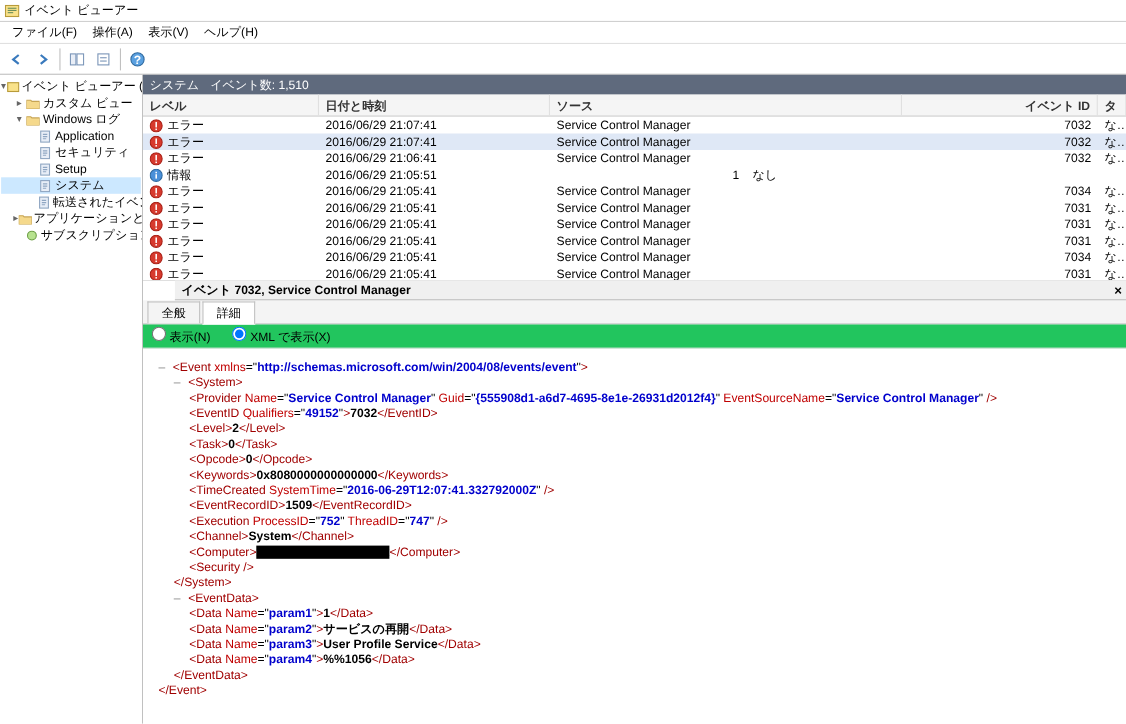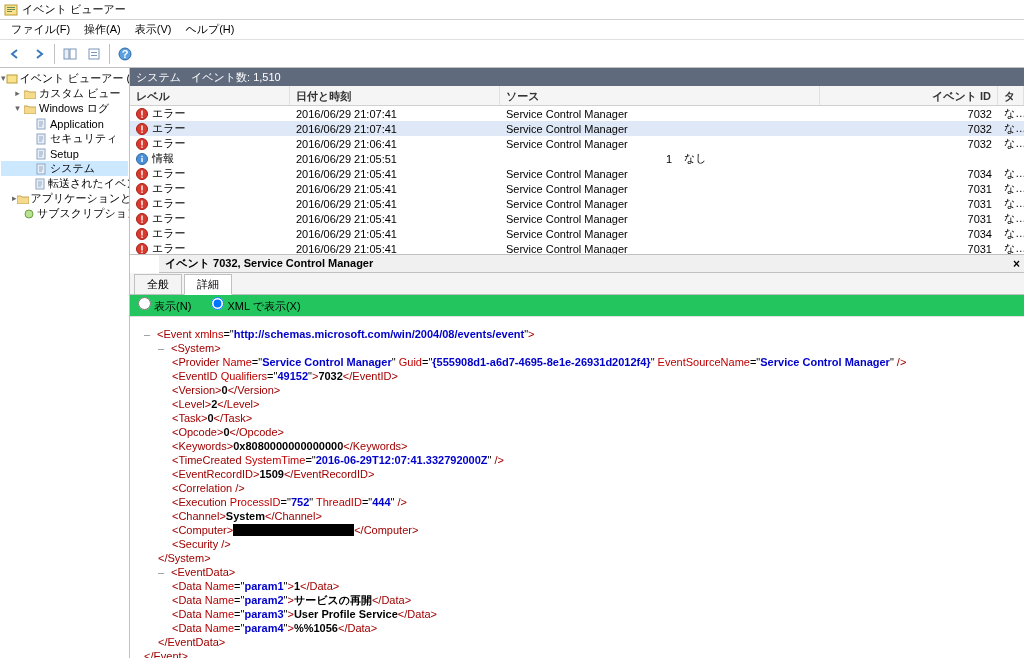--- a/index.html
+++ b/index.html
@@ -402,29 +402,27 @@
       </div>
       <div class="optrow">
         <label><input type="radio" name="v" style=""> <span>表示(N)</span></label>
         <label><input type="radio" name="v" checked="" style=""> <span>XML で表示(X)</span></label>
       </div>
       <div class="xmlview" id="xmlview">
           <div style="padding-left:0px"><span class="tog">–</span> <span class="tg">&lt;Event</span> <span class="an">xmlns</span>="<span class="av">http://schemas.microsoft.com/win/2004/08/events/event</span>"<span class="tg">&gt;</span></div>
           <div style="padding-left:14px"><span class="tog">–</span> <span class="tg">&lt;System&gt;</span></div>
           <div style="padding-left:28px"><span class="tg">&lt;Provider</span> <span class="an">Name</span>="<span class="av">Service Control Manager</span>" <span class="an">Guid</span>="<span class="av">{555908d1-a6d7-4695-8e1e-26931d2012f4}</span>" <span class="an">EventSourceName</span>="<span class="av">Service Control Manager</span>" <span class="tg">/&gt;</span></div>
           <div style="padding-left:28px"><span class="tg">&lt;EventID</span> <span class="an">Qualifiers</span>="<span class="av">49152</span>"<span class="tg">&gt;</span><span class="tx">7032</span><span class="tg">&lt;/EventID&gt;</span></div>
-          <div style="padding-left:28px"><span class="tg">&lt;Version&gt;</span><span class="tx">0</span><span class="tg">&lt;/Version&gt;</span></div>
           <div style="padding-left:28px"><span class="tg">&lt;Level&gt;</span><span class="tx">2</span><span class="tg">&lt;/Level&gt;</span></div>
           <div style="padding-left:28px"><span class="tg">&lt;Task&gt;</span><span class="tx">0</span><span class="tg">&lt;/Task&gt;</span></div>
           <div style="padding-left:28px"><span class="tg">&lt;Opcode&gt;</span><span class="tx">0</span><span class="tg">&lt;/Opcode&gt;</span></div>
           <div style="padding-left:28px"><span class="tg">&lt;Keywords&gt;</span><span class="tx">0x8080000000000000</span><span class="tg">&lt;/Keywords&gt;</span></div>
           <div style="padding-left:28px"><span class="tg">&lt;TimeCreated</span> <span class="an">SystemTime</span>="<span class="av">2016-06-29T12:07:41.332792000Z</span>" <span class="tg">/&gt;</span></div>
           <div style="padding-left:28px"><span class="tg">&lt;EventRecordID&gt;</span><span class="tx">1509</span><span class="tg">&lt;/EventRecordID&gt;</span></div>
-          <div style="padding-left:28px"><span class="tg">&lt;Correlation /&gt;</span></div>
-          <div style="padding-left:28px"><span class="tg">&lt;Execution</span> <span class="an">ProcessID</span>="<span class="av">752</span>" <span class="an">ThreadID</span>="<span class="av">444</span>" <span class="tg">/&gt;</span></div>
+          <div style="padding-left:28px"><span class="tg">&lt;Execution</span> <span class="an">ProcessID</span>="<span class="av">752</span>" <span class="an">ThreadID</span>="<span class="av">747</span>" <span class="tg">/&gt;</span></div>
           <div style="padding-left:28px"><span class="tg">&lt;Channel&gt;</span><span class="tx">System</span><span class="tg">&lt;/Channel&gt;</span></div>
           <div style="padding-left:28px"><span class="tg">&lt;Computer&gt;</span><span class="redact">xxxxxxxxxxxxxxxxxxxxxx</span><span class="tg">&lt;/Computer&gt;</span></div>
           <div style="padding-left:28px"><span class="tg">&lt;Security /&gt;</span></div>
           <div style="padding-left:14px"><span class="tg">&lt;/System&gt;</span></div>
           <div style="padding-left:14px"><span class="tog">–</span> <span class="tg">&lt;EventData&gt;</span></div>
           <div style="padding-left:28px"><span class="tg">&lt;Data</span> <span class="an">Name</span>="<span class="av">param1</span>"<span class="tg">&gt;</span><span class="tx">1</span><span class="tg">&lt;/Data&gt;</span></div>
           <div style="padding-left:28px"><span class="tg">&lt;Data</span> <span class="an">Name</span>="<span class="av">param2</span>"<span class="tg">&gt;</span><span class="tx">サービスの再開</span><span class="tg">&lt;/Data&gt;</span></div>
           <div style="padding-left:28px"><span class="tg">&lt;Data</span> <span class="an">Name</span>="<span class="av">param3</span>"<span class="tg">&gt;</span><span class="tx">User Profile Service</span><span class="tg">&lt;/Data&gt;</span></div>
           <div style="padding-left:28px"><span class="tg">&lt;Data</span> <span class="an">Name</span>="<span class="av">param4</span>"<span class="tg">&gt;</span><span class="tx">%%1056</span><span class="tg">&lt;/Data&gt;</span></div>
           <div style="padding-left:14px"><span class="tg">&lt;/EventData&gt;</span></div>

